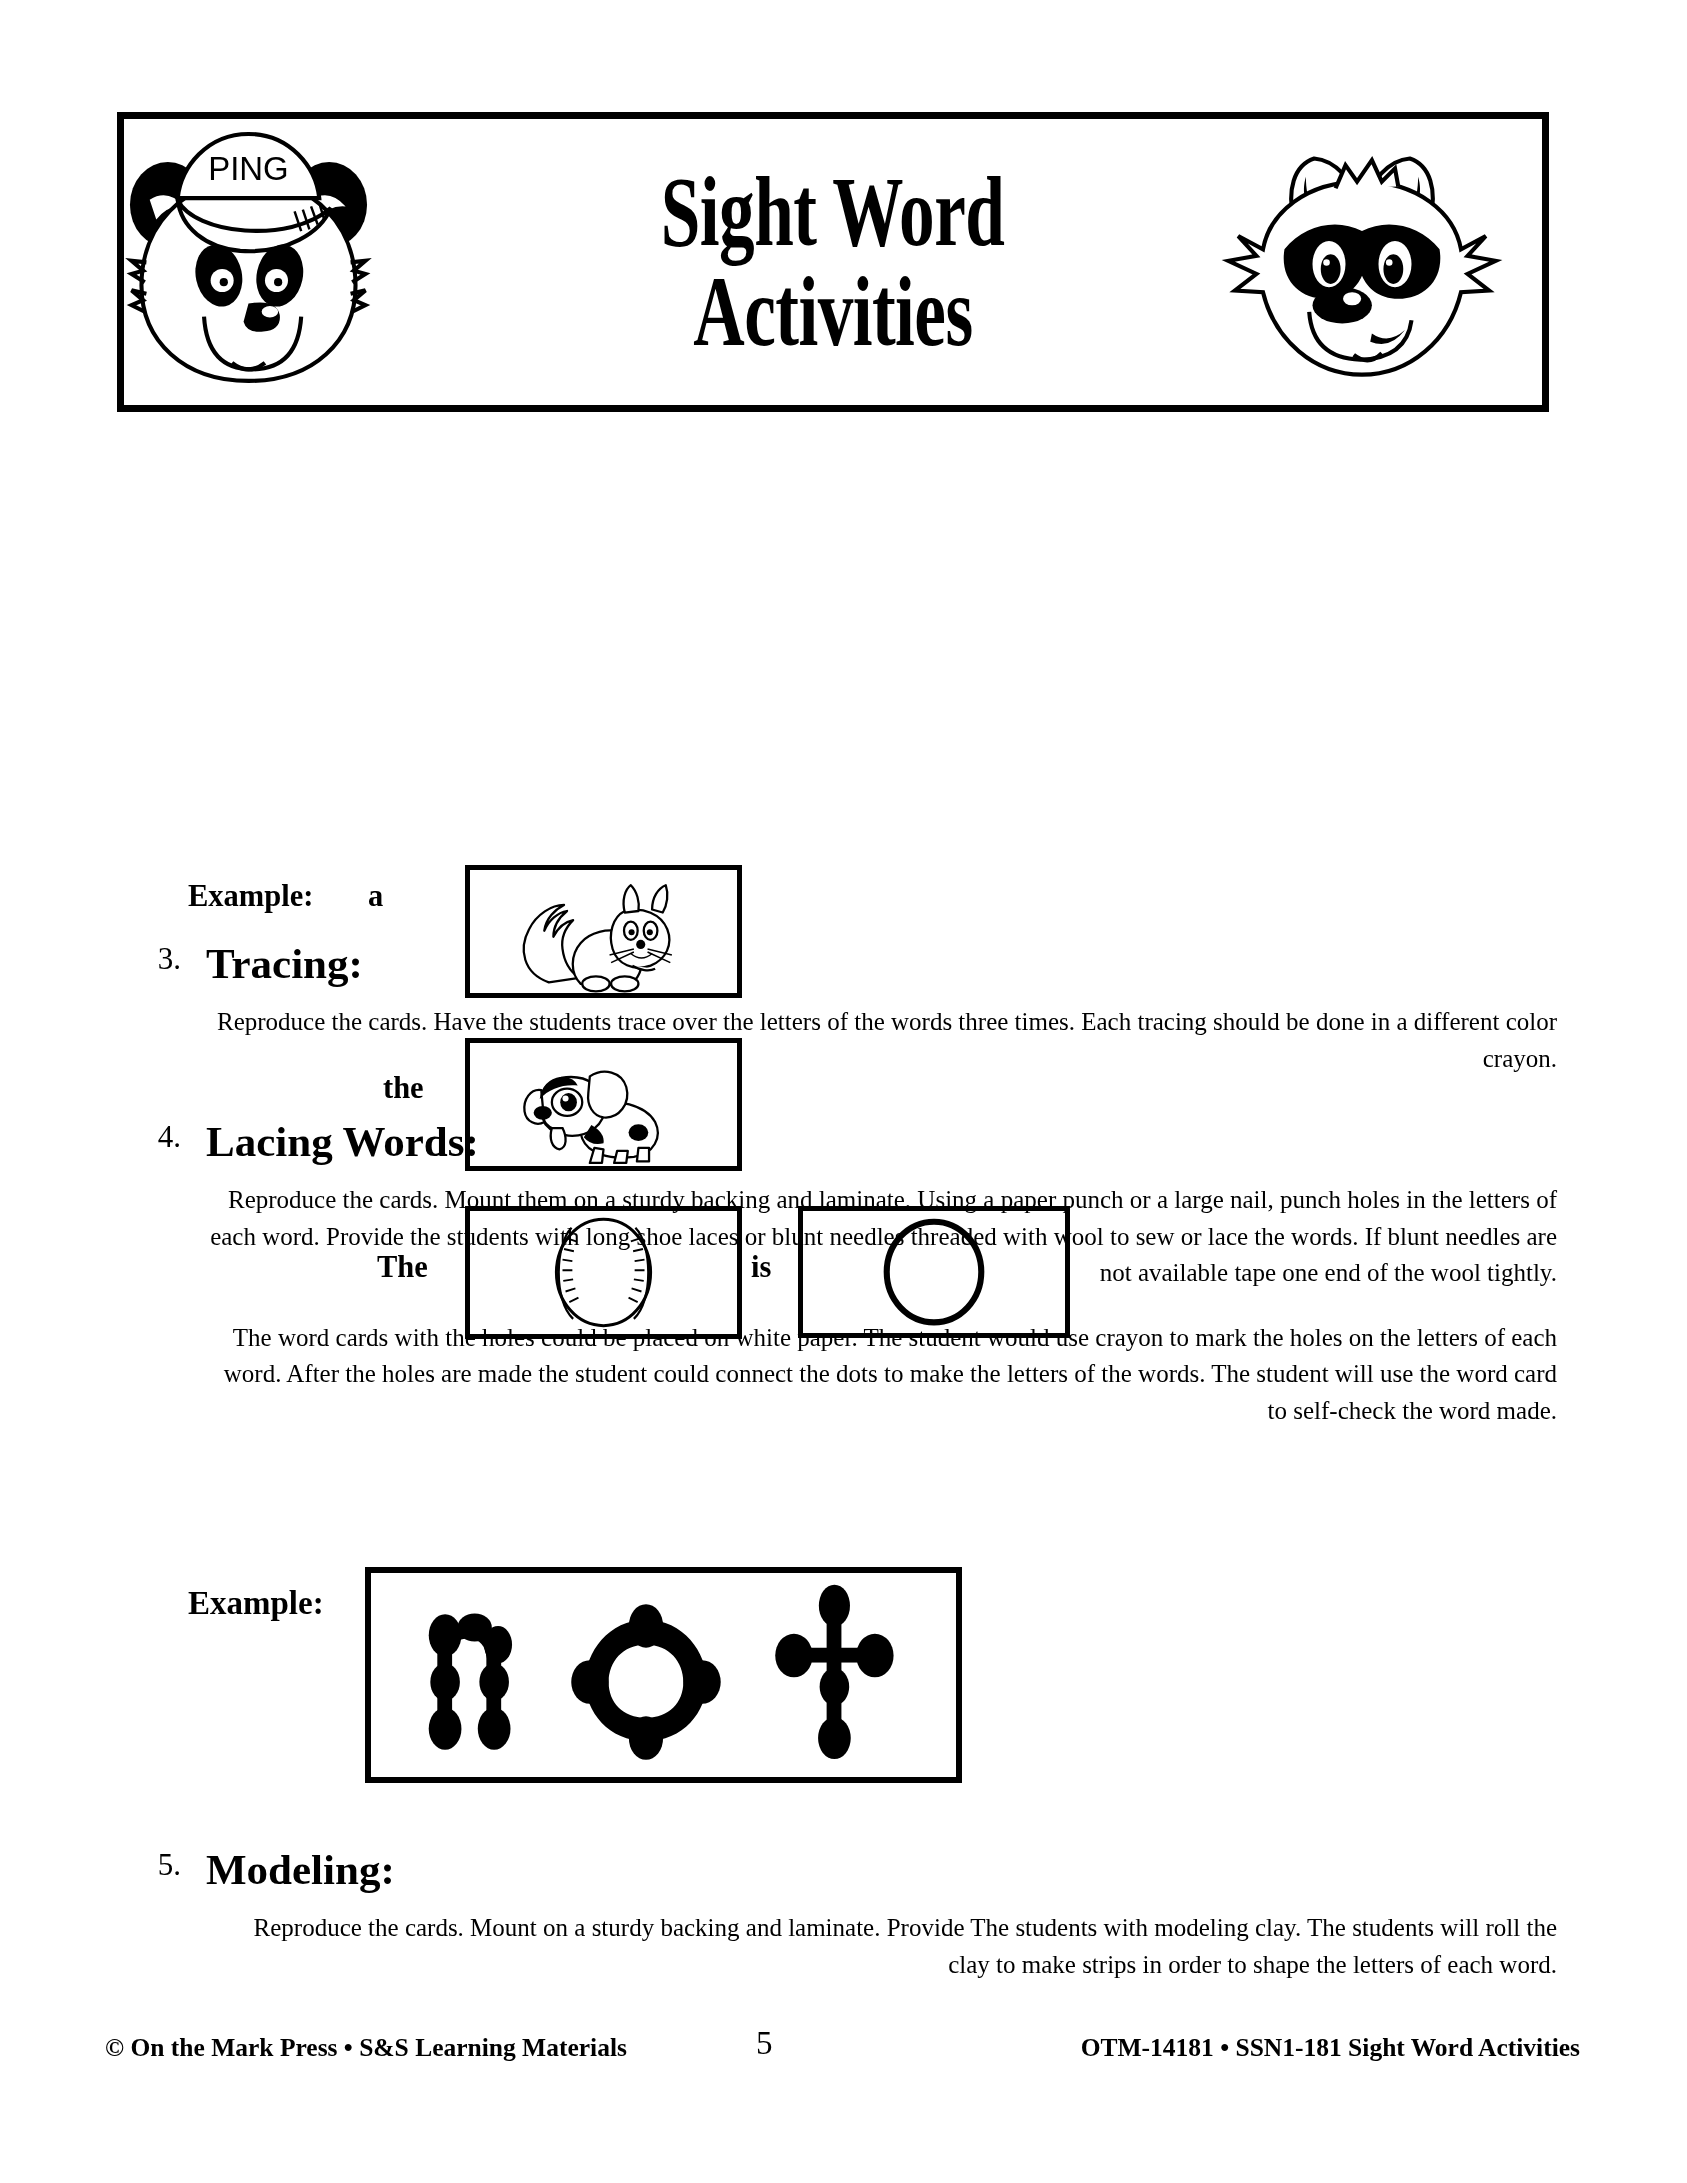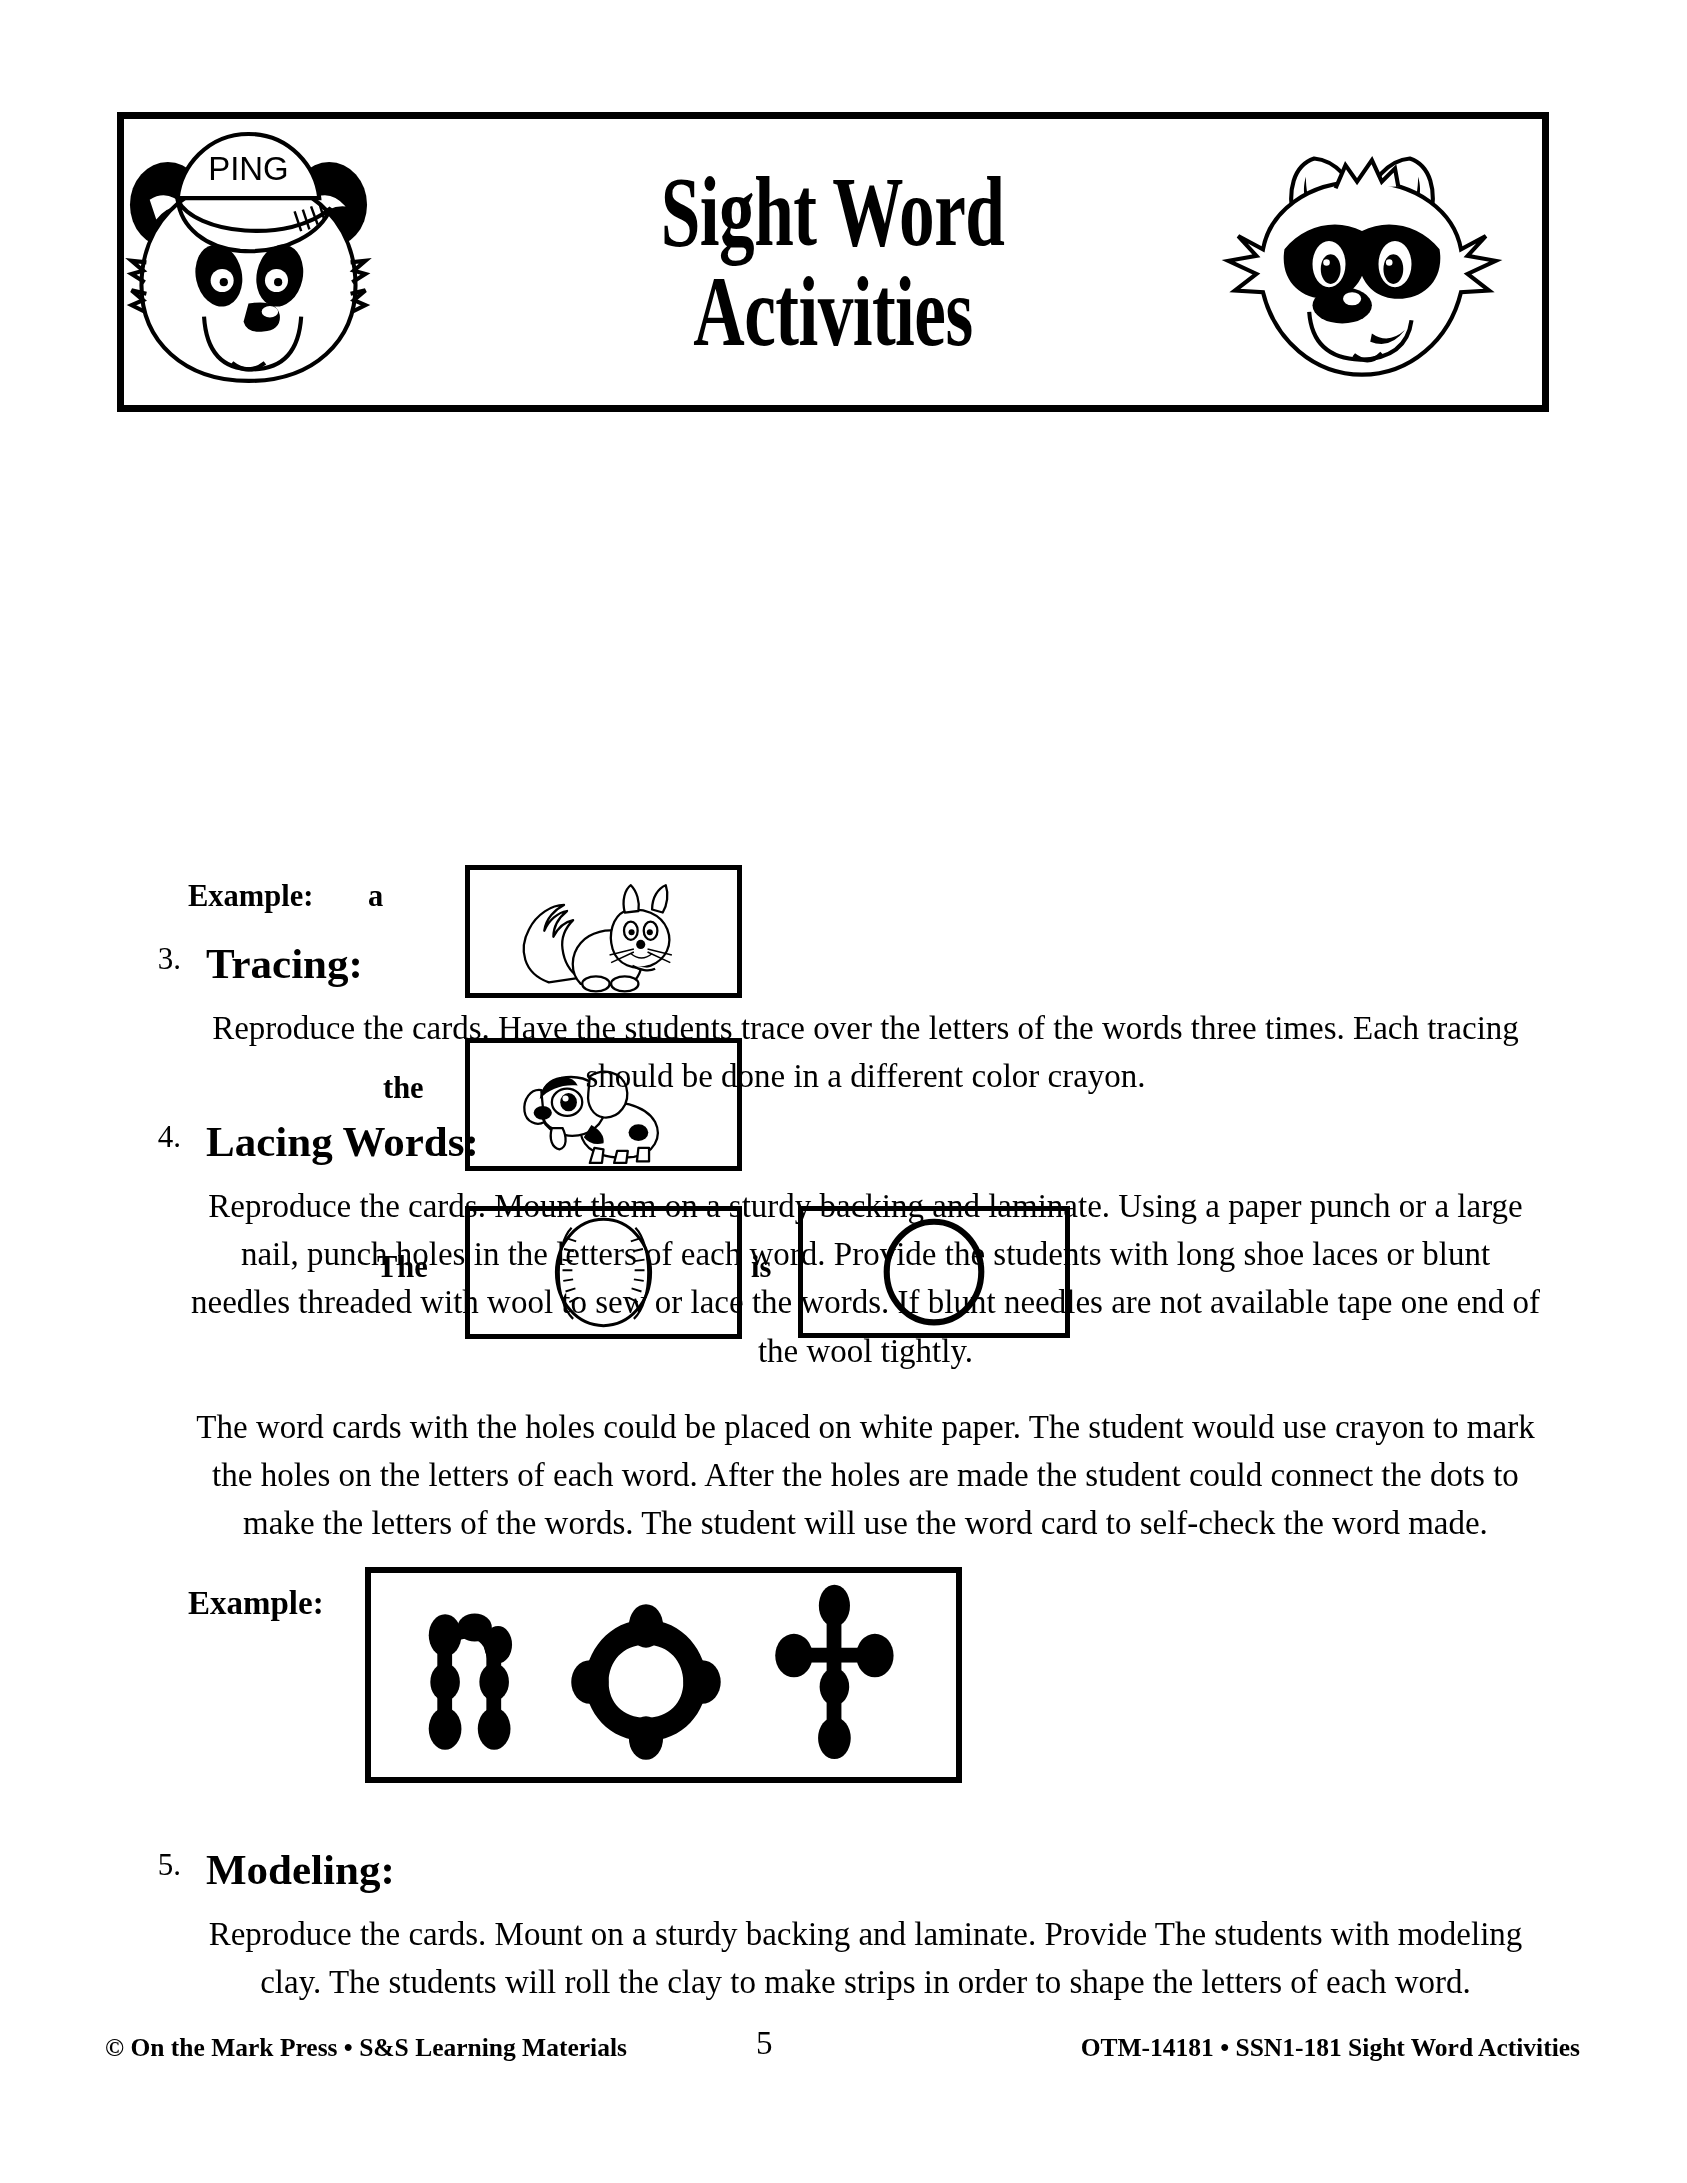--- a/index.html
+++ b/index.html
@@ -108,25 +108,25 @@
   .sec-head {
     position: absolute;
     left: 74px;
     top: -1.6px;
     font-size: 43px;
     font-weight: bold;
     white-space: nowrap;
   }
   .sec-body {
     position: absolute;
-    left: 58px;
-    font-size: 33px;
+    left: 74px;
+    font-size: 25px;
     line-height: 1.46;
     width: 1351px;
-    text-align: center;
+    text-align: right;
   }
   .sec-body p { margin: 0 0 28px 0; }
 
   #sec-tracing  { left: 132px; top: 941px; }
   #sec-lacing   { left: 132px; top: 1119px; }
   #sec-modeling { left: 132px; top: 1847px; }
 
   
   #lacing-example { position: absolute; left: 188px; top: 1567px; }
   #lacing-example-label {

